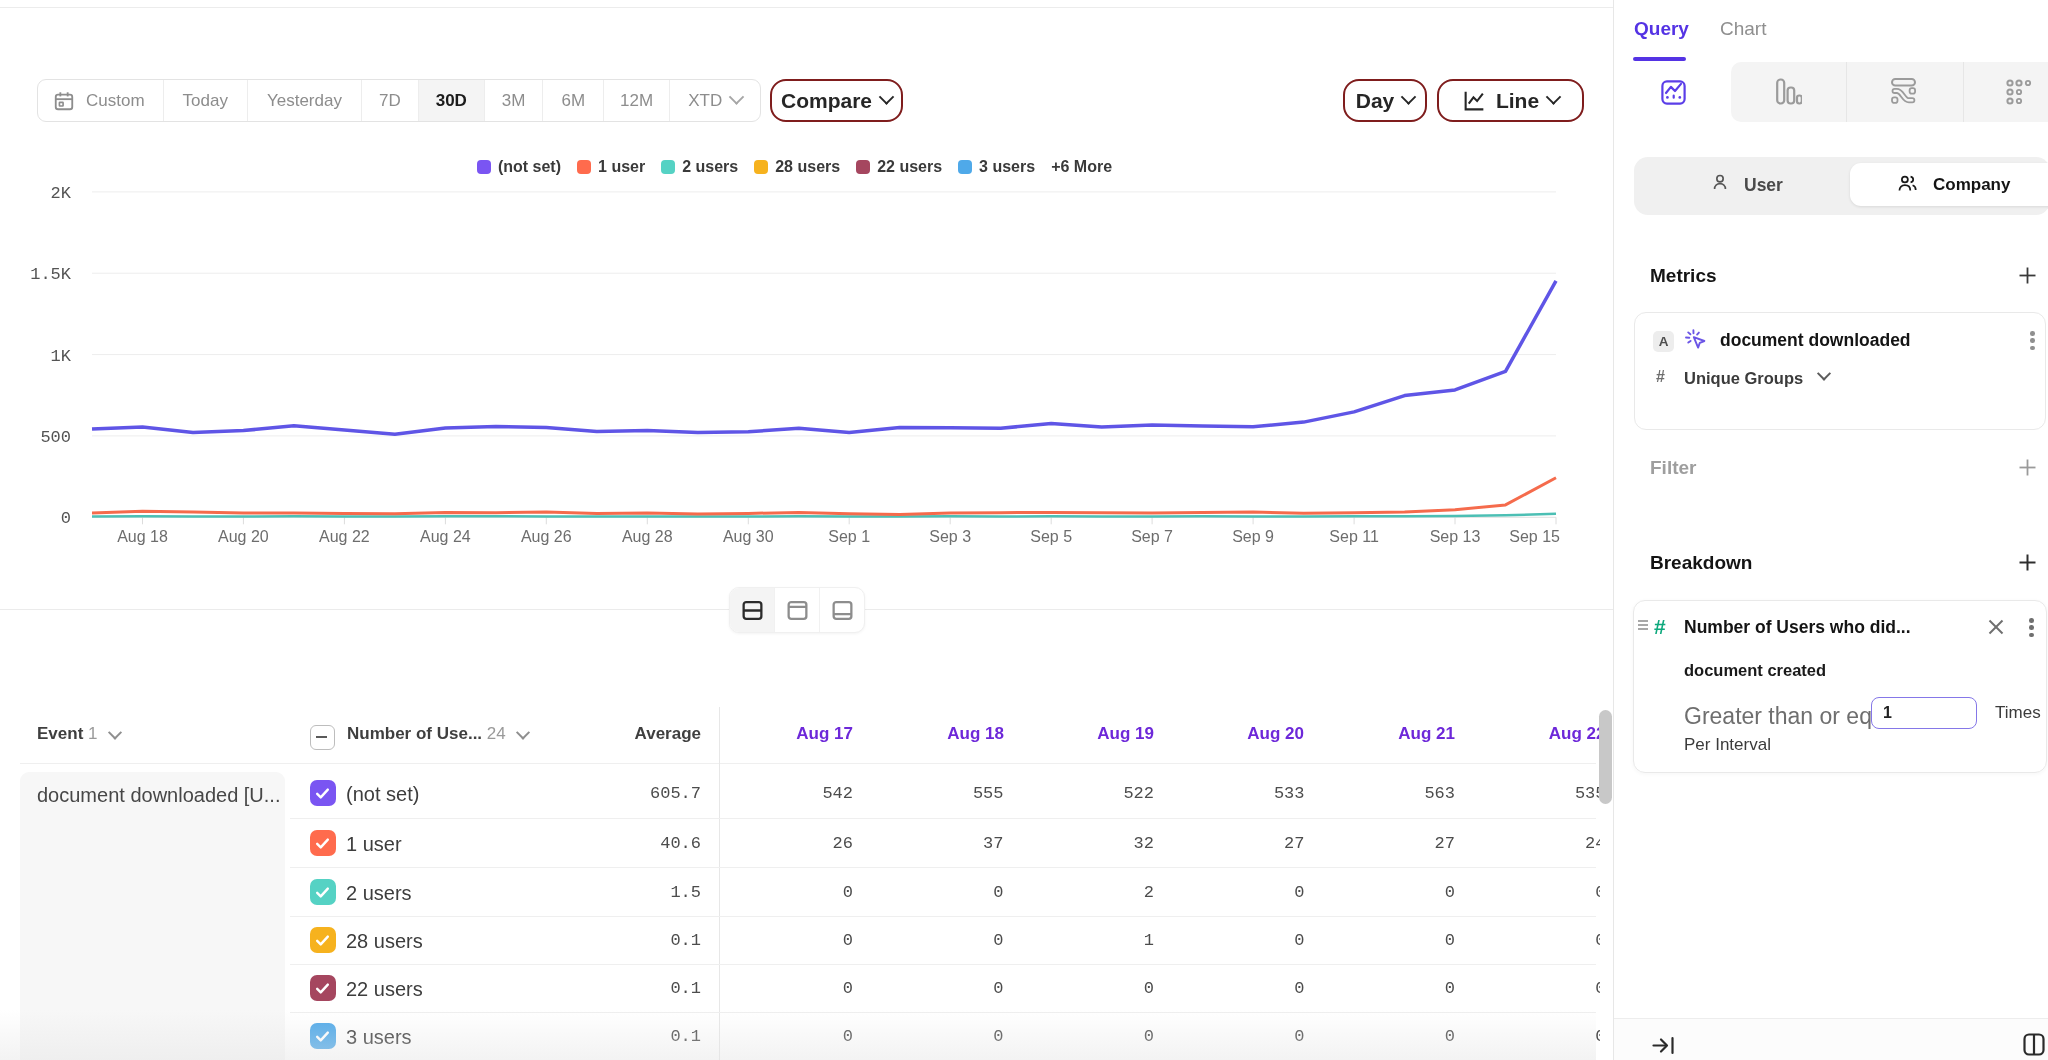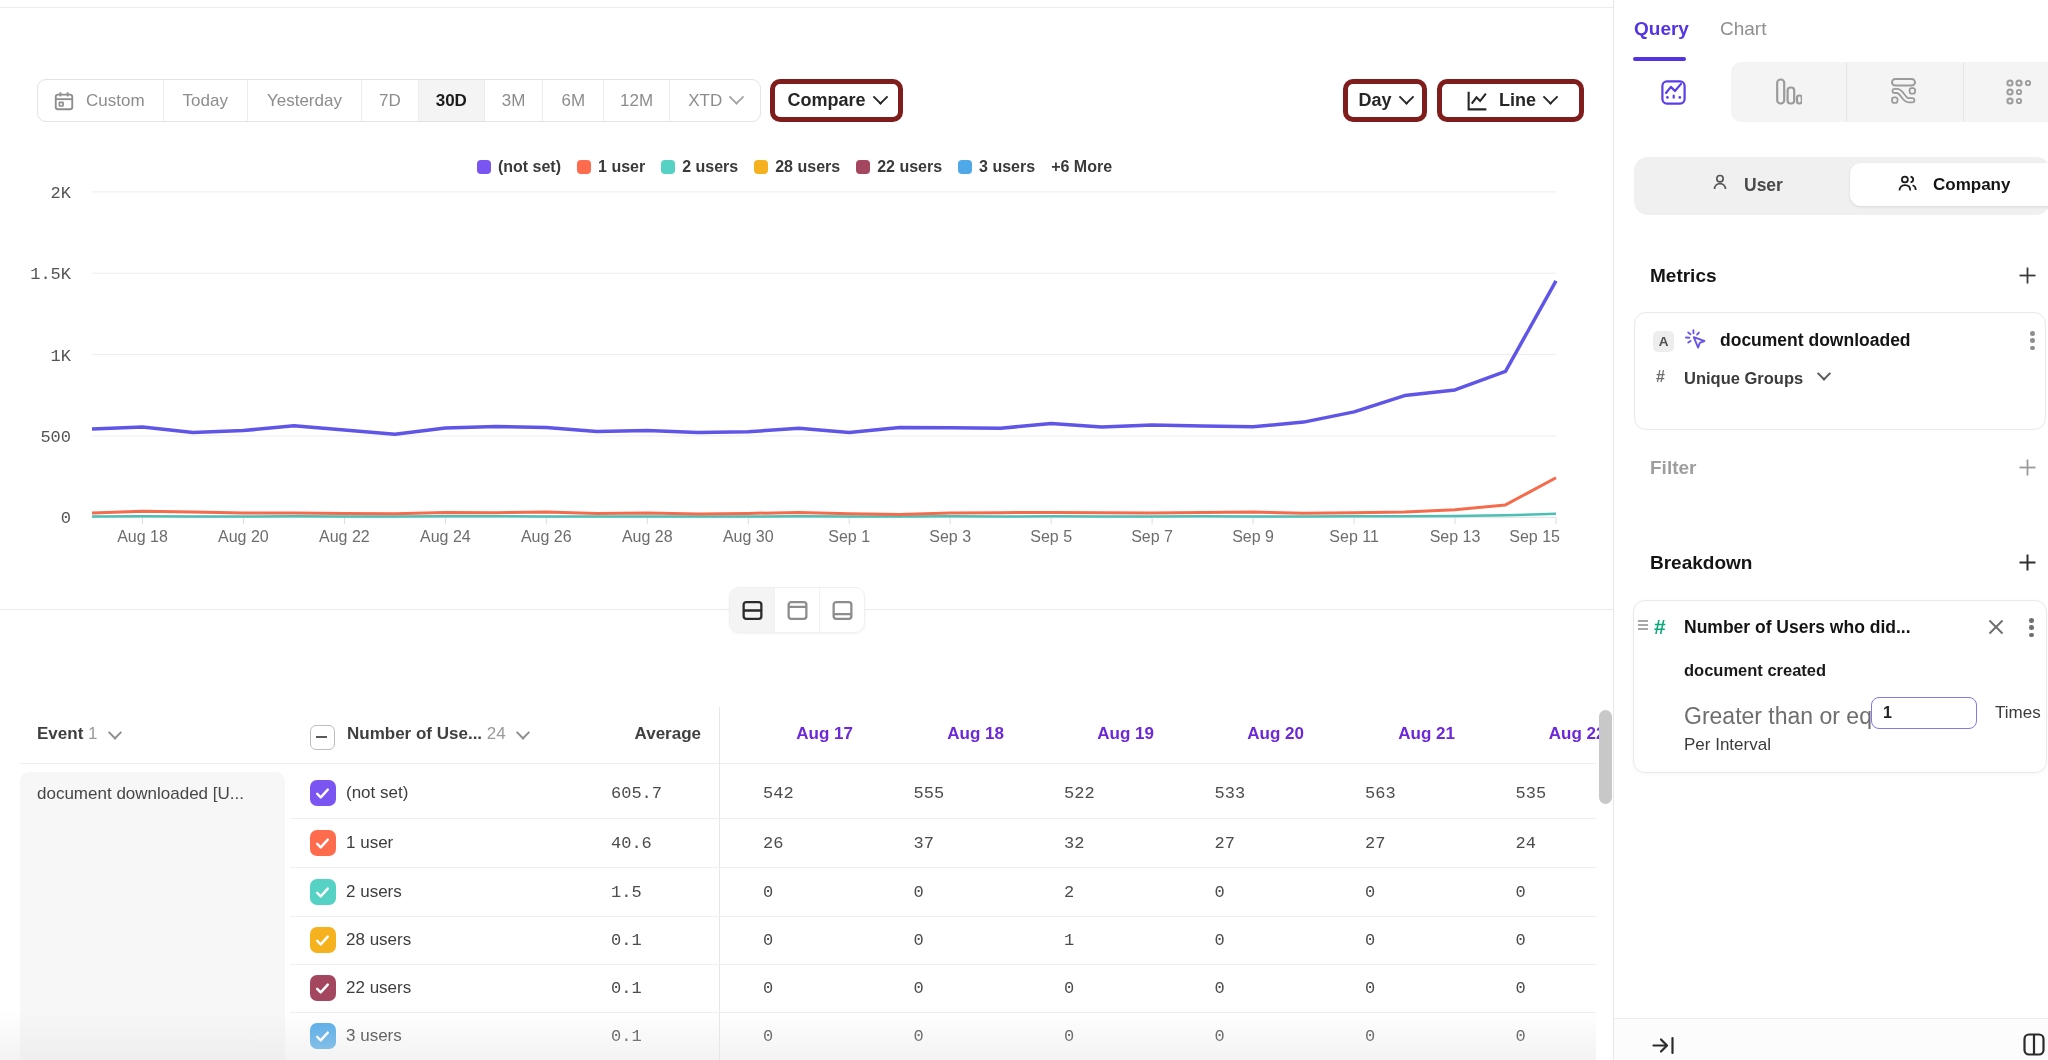--- a/index.html
+++ b/index.html
@@ -4,43 +4,43 @@
 <style>
 html,body{margin:0;padding:0;}
 body{font-family:"Liberation Sans",sans-serif;background:#fff;}
 #page{position:relative;width:2048px;height:1060px;overflow:hidden;background:#fff;}
 .abs{position:absolute;}
 
 .tbgroup{position:absolute;left:37px;top:79px;height:41px;border:1px solid #e3e3e3;border-radius:9px;display:flex;align-items:stretch;background:#fff;}
 .tbcell{display:flex;align-items:center;justify-content:center;padding:0 19px;font-size:17px;color:#8d8d8d;border-right:1px solid #ededed;}
 .tbcell:last-child{border-right:none;}
 .tbcell.sel{background:#f4f4f4;color:#1b1b1b;font-weight:bold;}
-.btn{position:absolute;height:43px;top:79px;border:5px solid #7f1d1d;border-radius:10px;background:#fff;display:flex;align-items:center;justify-content:center;font-size:18px;font-weight:600;color:#262626;box-sizing:border-box;}
+.btn{position:absolute;height:43px;top:79px;border:2px solid #7f1d1d;border-radius:16px;background:#fff;display:flex;align-items:center;justify-content:center;font-size:21px;font-weight:600;color:#262626;box-sizing:border-box;}
 .chev{display:inline-block;width:9px;height:9px;border-right:2px solid currentColor;border-bottom:2px solid currentColor;transform:rotate(45deg) translate(-1px,-1px);margin-left:9px;margin-top:-4px;}
 
 .legend{position:absolute;left:0;top:158px;width:1589px;display:flex;justify-content:center;align-items:center;gap:16px;}
 .litem{display:flex;align-items:center;font-size:16px;font-weight:600;color:#3a3a3a;}
 .sw{width:14px;height:14px;border-radius:4px;margin-right:7px;}
 
 .hdiv{position:absolute;left:0;top:609px;width:1613px;height:1px;background:#ebebeb;}
 .vtoggle{position:absolute;left:729px;top:587px;height:44px;background:#fff;border:1px solid #f0f0f0;border-radius:10px;display:flex;box-shadow:0 1px 3px rgba(0,0,0,0.05);overflow:hidden;}
 .vtbtn{width:44px;display:flex;align-items:center;justify-content:center;border-right:1px solid #f1f1f1;}
 .vtbtn:last-child{border-right:none;}
 .vtbtn.sel{background:#f4f4f4;}
 
 .search{position:absolute;left:38px;top:662px;width:410px;height:41px;background:#f5f5f5;border-radius:9px;display:flex;align-items:center;}
 .search span{color:#8f8f8f;font-size:17px;margin-left:10px;}
 .thead{position:absolute;top:724px;font-size:17px;font-weight:600;color:#3f3f3f;}
 .gray-col{position:absolute;left:20px;top:772px;width:265px;height:288px;background:#f7f7f7;border-radius:9px 9px 0 0;}
 .vdiv{position:absolute;left:719px;top:707px;width:1px;height:353px;background:#e7e7e7;}
 .hline{position:absolute;height:1px;background:#efefef;}
-.rowlab{position:absolute;font-size:17px;color:#3d3d3d;}
+.rowlab{position:absolute;font-size:20px;color:#3d3d3d;}
 .cbx{position:absolute;width:26px;height:26px;border-radius:7px;}
 .cbx svg{position:absolute;left:4px;top:5px;}
-.num{position:absolute;font-family:"Liberation Mono",monospace;font-size:17px;color:#4c4c4c;width:90px;}
+.num{position:absolute;font-family:"Liberation Mono",monospace;font-size:17px;color:#4c4c4c;text-align:right;width:90px;}
 .colh{position:absolute;top:724px;font-size:17px;font-weight:600;color:#6d28d9;text-align:right;width:110px;}
 
 #side{position:absolute;left:1613px;top:0;width:435px;height:1060px;background:#fff;border-left:1px solid #e7e7e7;overflow:hidden;}
 </style>
 </head>
 <body>
 <div id="page">
   <div class="abs" style="left:0;top:7px;width:1613px;height:1px;background:#ececec;"></div>
 
   <div class="tbgroup">

